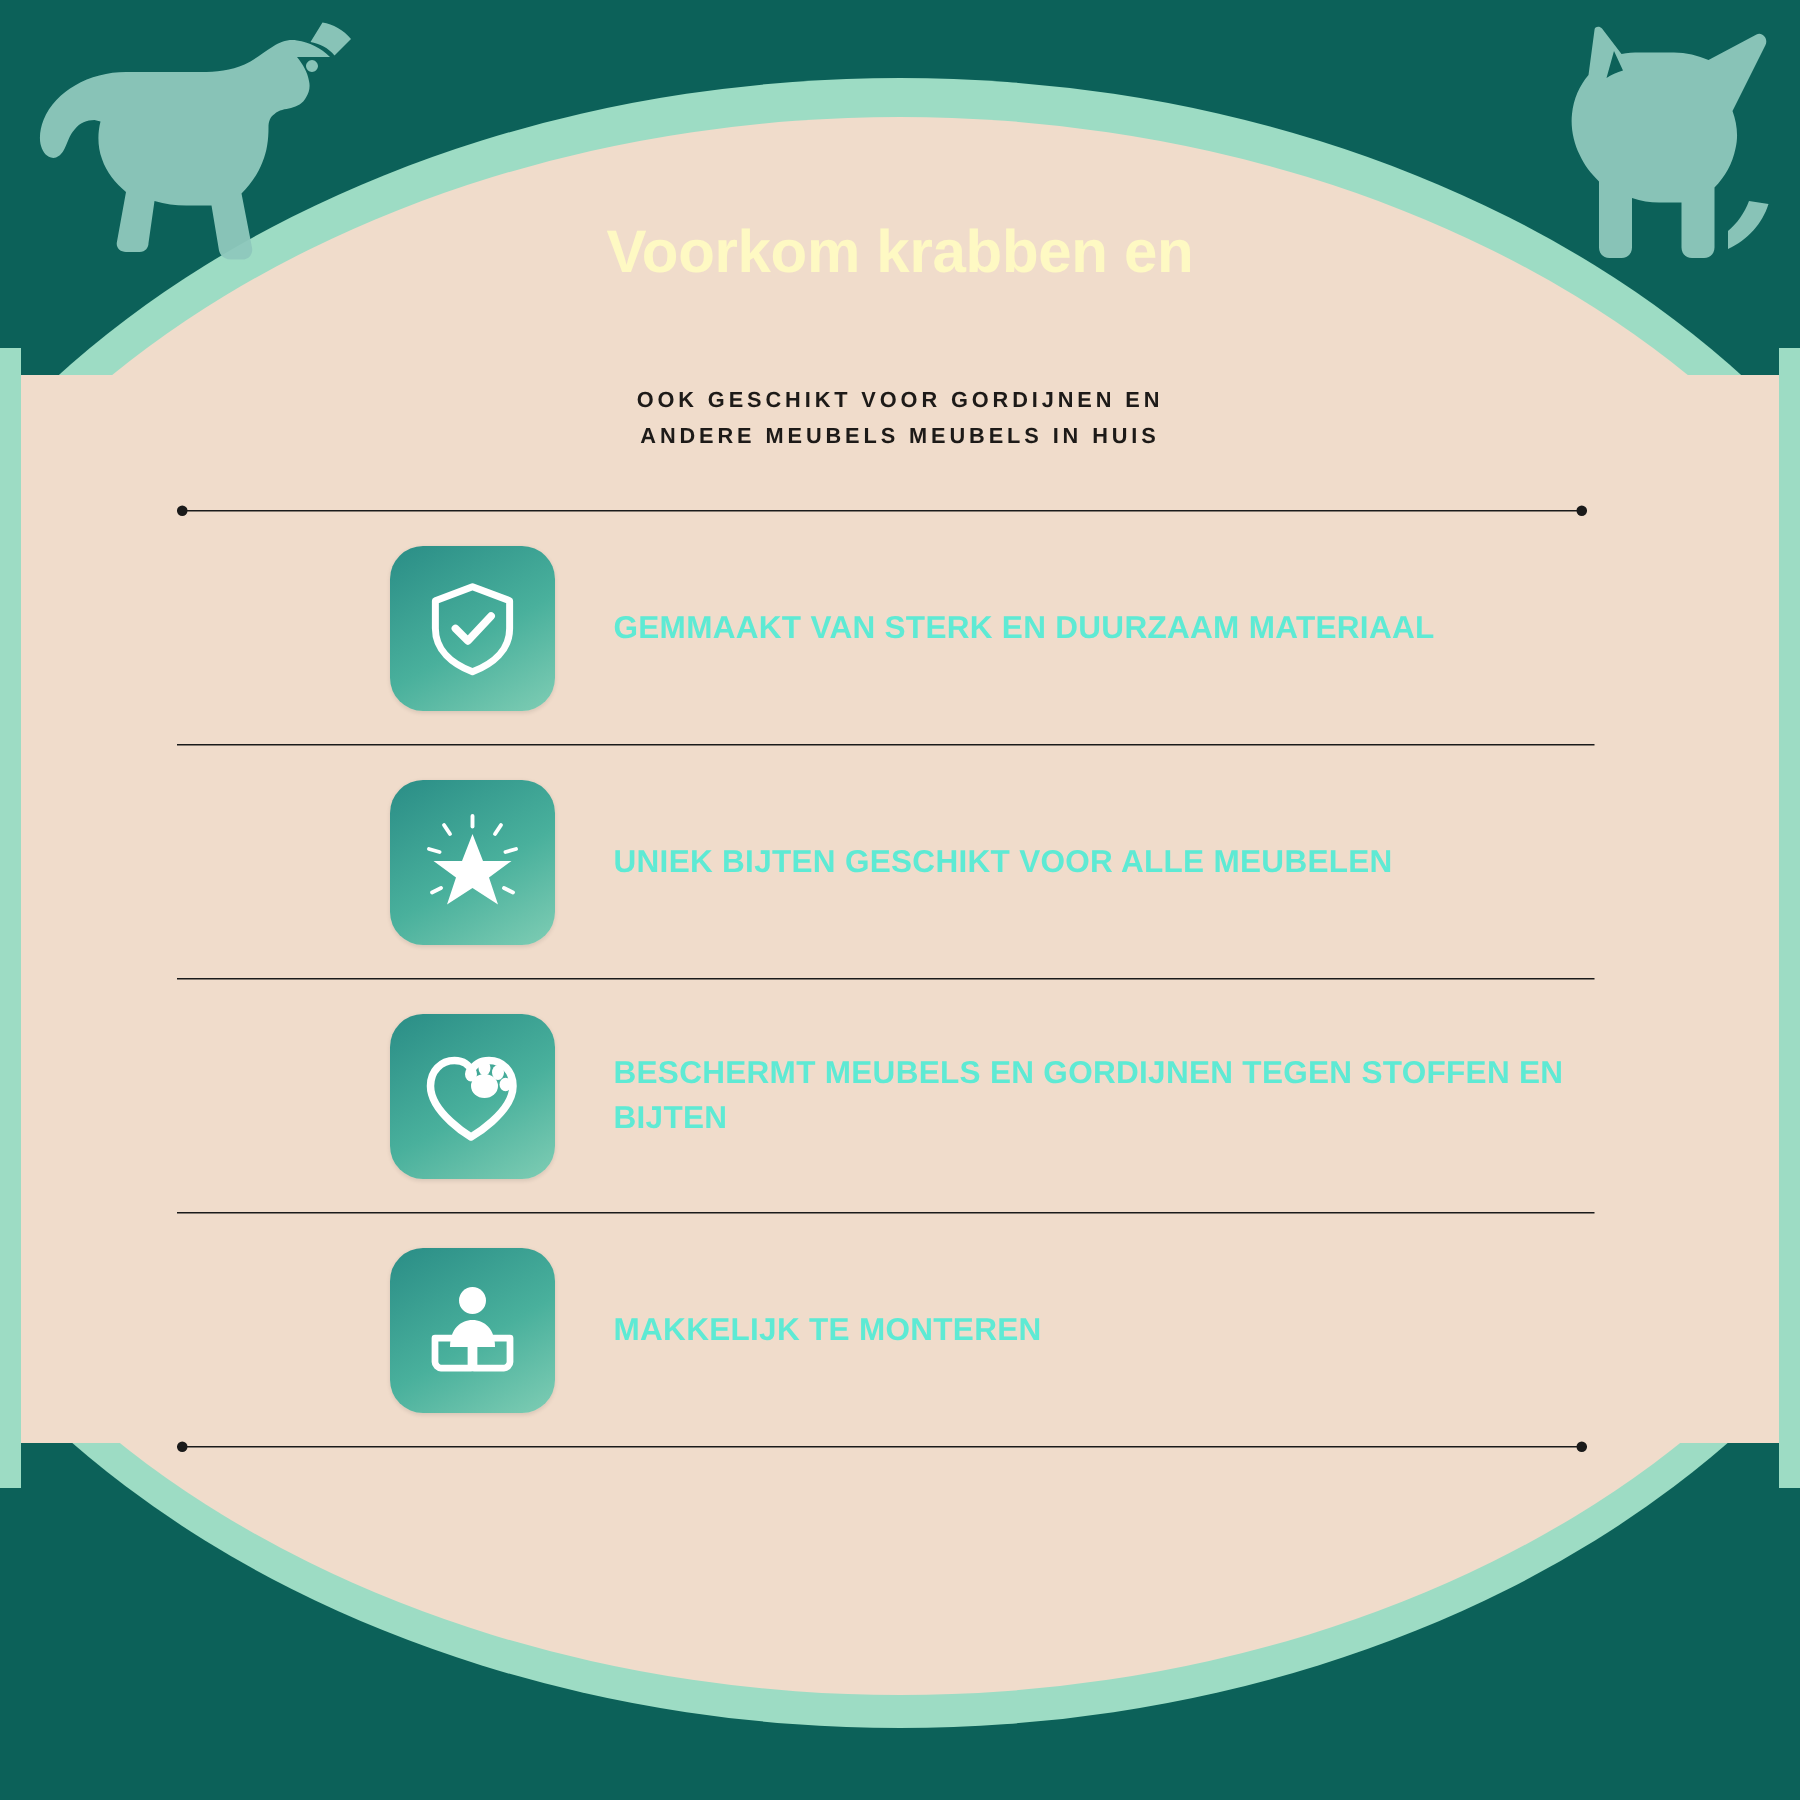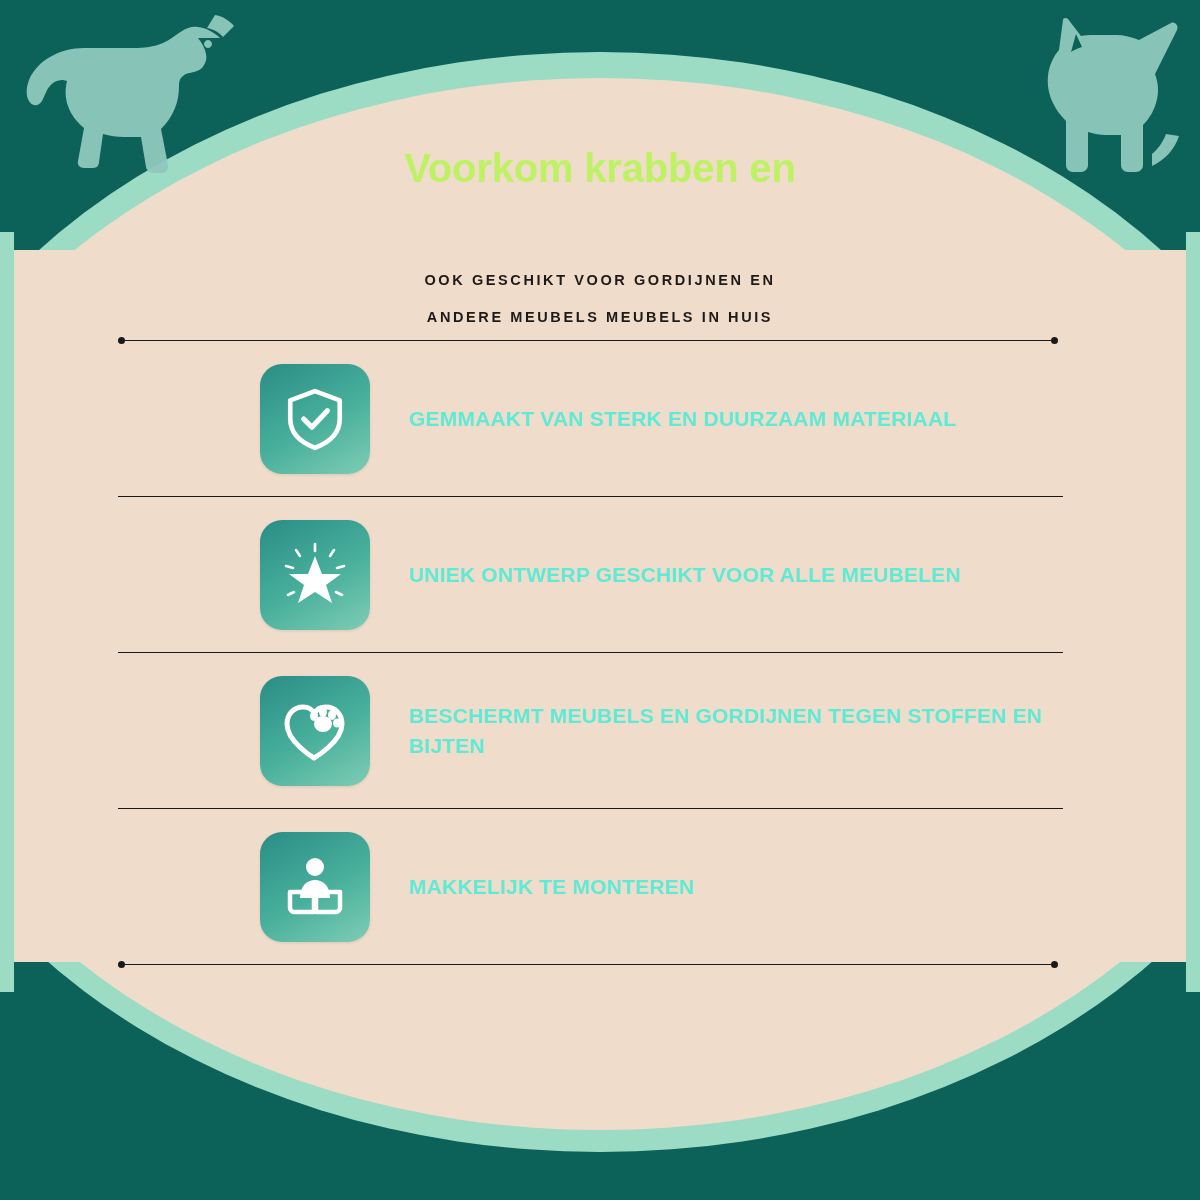--- a/index.html
+++ b/index.html
@@ -94,21 +94,21 @@
   }
 
   .headline {
     position: absolute;
     top: 143px;
     left: 0;
     width: 1200px;
     text-align: center;
     font-size: 40px;
     font-weight: bold;
-    color: #bef264;
+    color: #fef9c3;
     line-height: 1.28;
     letter-spacing: -0.2px;
   }
   .headline .line {
     display: block;
   }
 
   .subheadline {
     position: absolute;
     top: 256px;
@@ -116,21 +116,20 @@
     width: 1200px;
     text-align: center;
     font-size: 14.5px;
     font-weight: bold;
     color: #1d1a18;
     line-height: 1.65;
     letter-spacing: 2.6px;
   }
   .subheadline .line {
     display: block;
-    margin-top: 13px;
   }
 
   
   .features {
     position: absolute;
     left: 118px;
     top: 340px;
     width: 940px;
   }
 
@@ -242,21 +241,21 @@
               <line x1="35" y1="4" x2="35" y2="11"></line>
               <line x1="16" y1="10" x2="20" y2="16"></line>
               <line x1="54" y1="10" x2="50" y2="16"></line>
               <line x1="6" y1="26" x2="13" y2="28"></line>
               <line x1="64" y1="26" x2="57" y2="28"></line>
               <line x1="8" y1="55" x2="14" y2="52"></line>
               <line x1="62" y1="55" x2="56" y2="52"></line>
             </g>
           </svg>
         </div>
-        <div class="feature-text">UNIEK ONTWERP GESCHIKT VOOR ALLE MEUBELEN</div>
+        <div class="feature-text">UNIEK BIJTEN GESCHIKT VOOR ALLE MEUBELEN</div>
       </div>
 
       <div class="rule inner"></div>
 
       <div class="feature-row">
         <div class="feature-icon">
           <svg width="70" height="66" viewBox="0 0 70 66" aria-hidden="true">
             <path d="M34 60 C34 60 7 44 7 26 C7 16 14 9 23 9 C29 9 33 12 34 16 C36 12 40 9 46 9 C55 9 62 16 62 26 C62 44 34 60 34 60 Z" fill="none" stroke="#ffffff" stroke-width="5" stroke-linejoin="round"></path>
             <ellipse cx="43" cy="26" rx="9" ry="8" fill="#ffffff"></ellipse>
             <ellipse cx="34" cy="18" rx="4" ry="5" fill="#ffffff"></ellipse>

